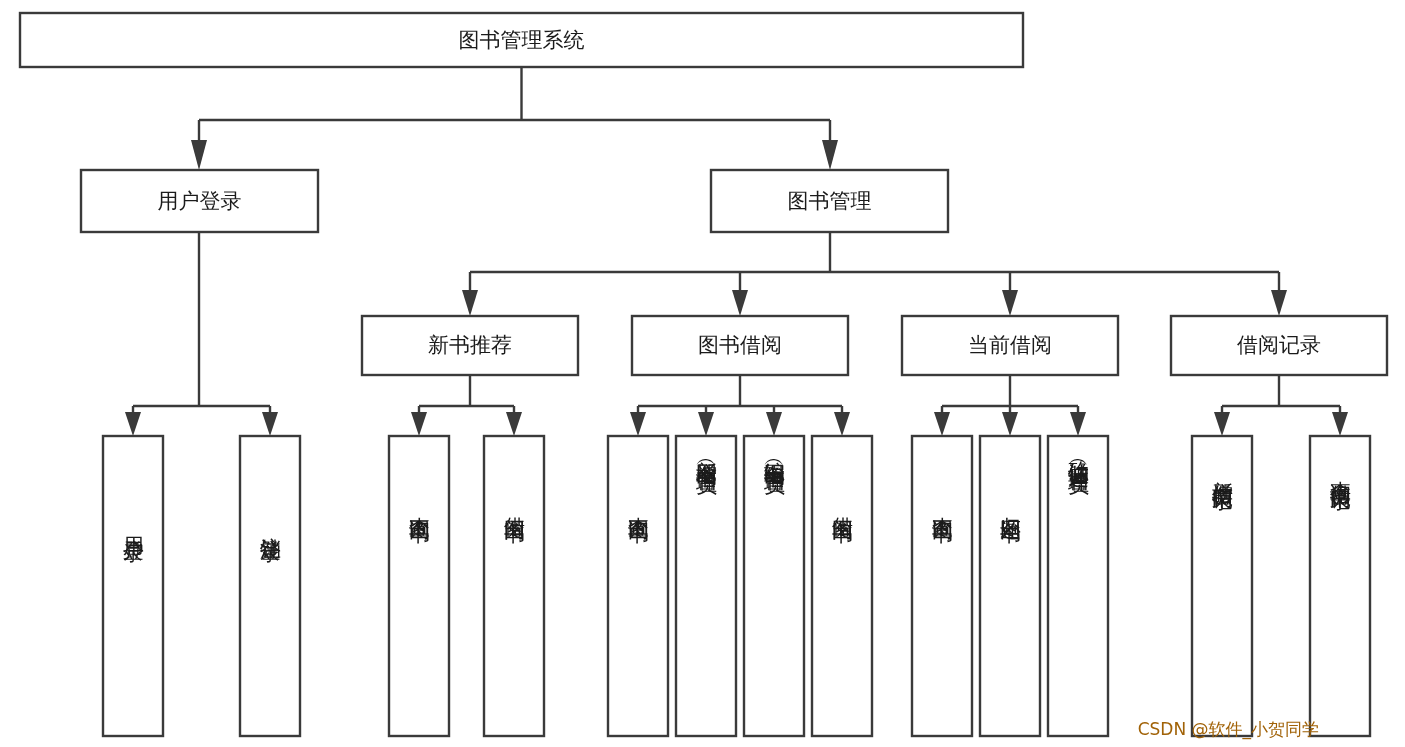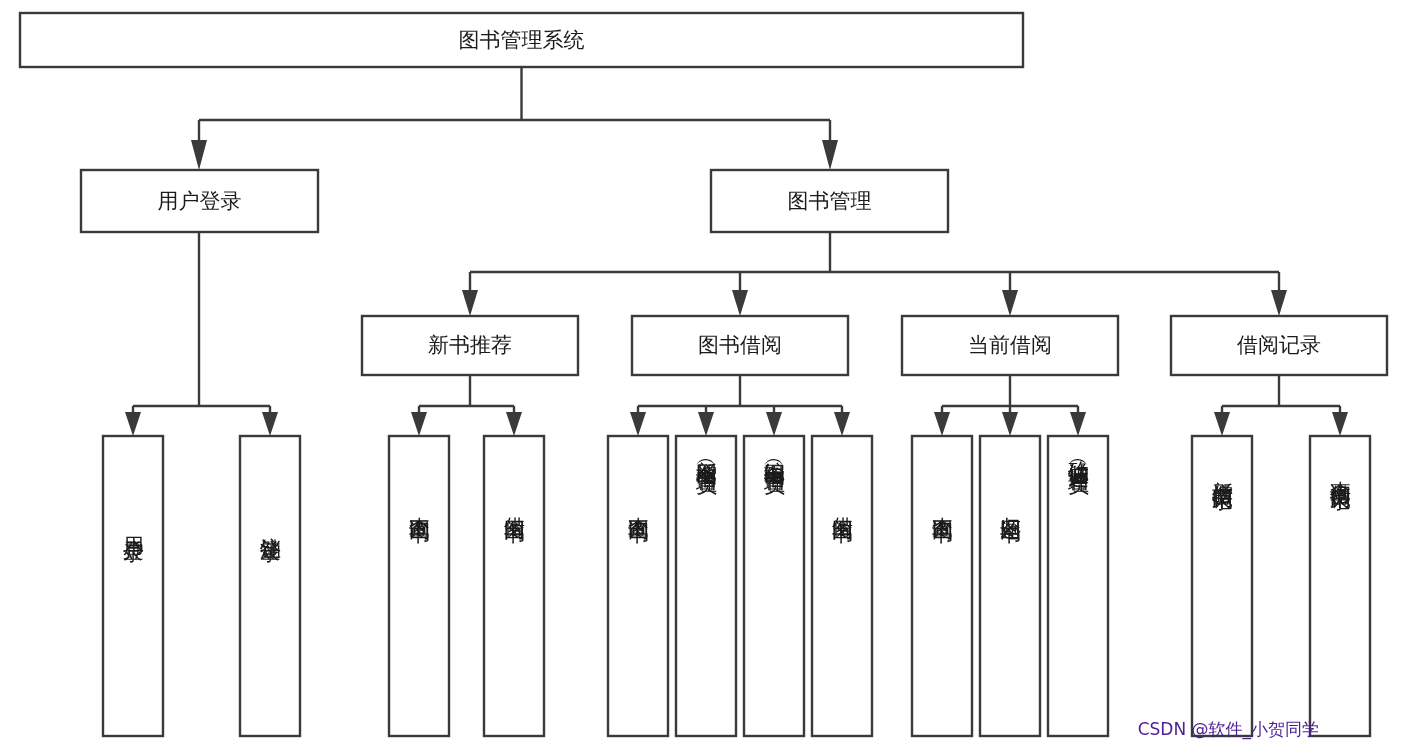--- a/index.html
+++ b/index.html
@@ -68,21 +68,21 @@
     color: #1b1b1b;
     letter-spacing: 2px;
     white-space: nowrap;
   }
   .watermark {
     position: absolute;
     right: 10px;
     bottom: 6px;
     font-family: "DejaVu Sans", "Liberation Sans", sans-serif;
     font-size: 17px;
-    color: #4c1d95;
+    color: #a16207;
     white-space: nowrap;
     user-select: none;
   }
 </style>
 </head>
 <body>
 
 <div id="diagram-root">
 
   <svg class="flow" viewBox="0 0 1405 747">

